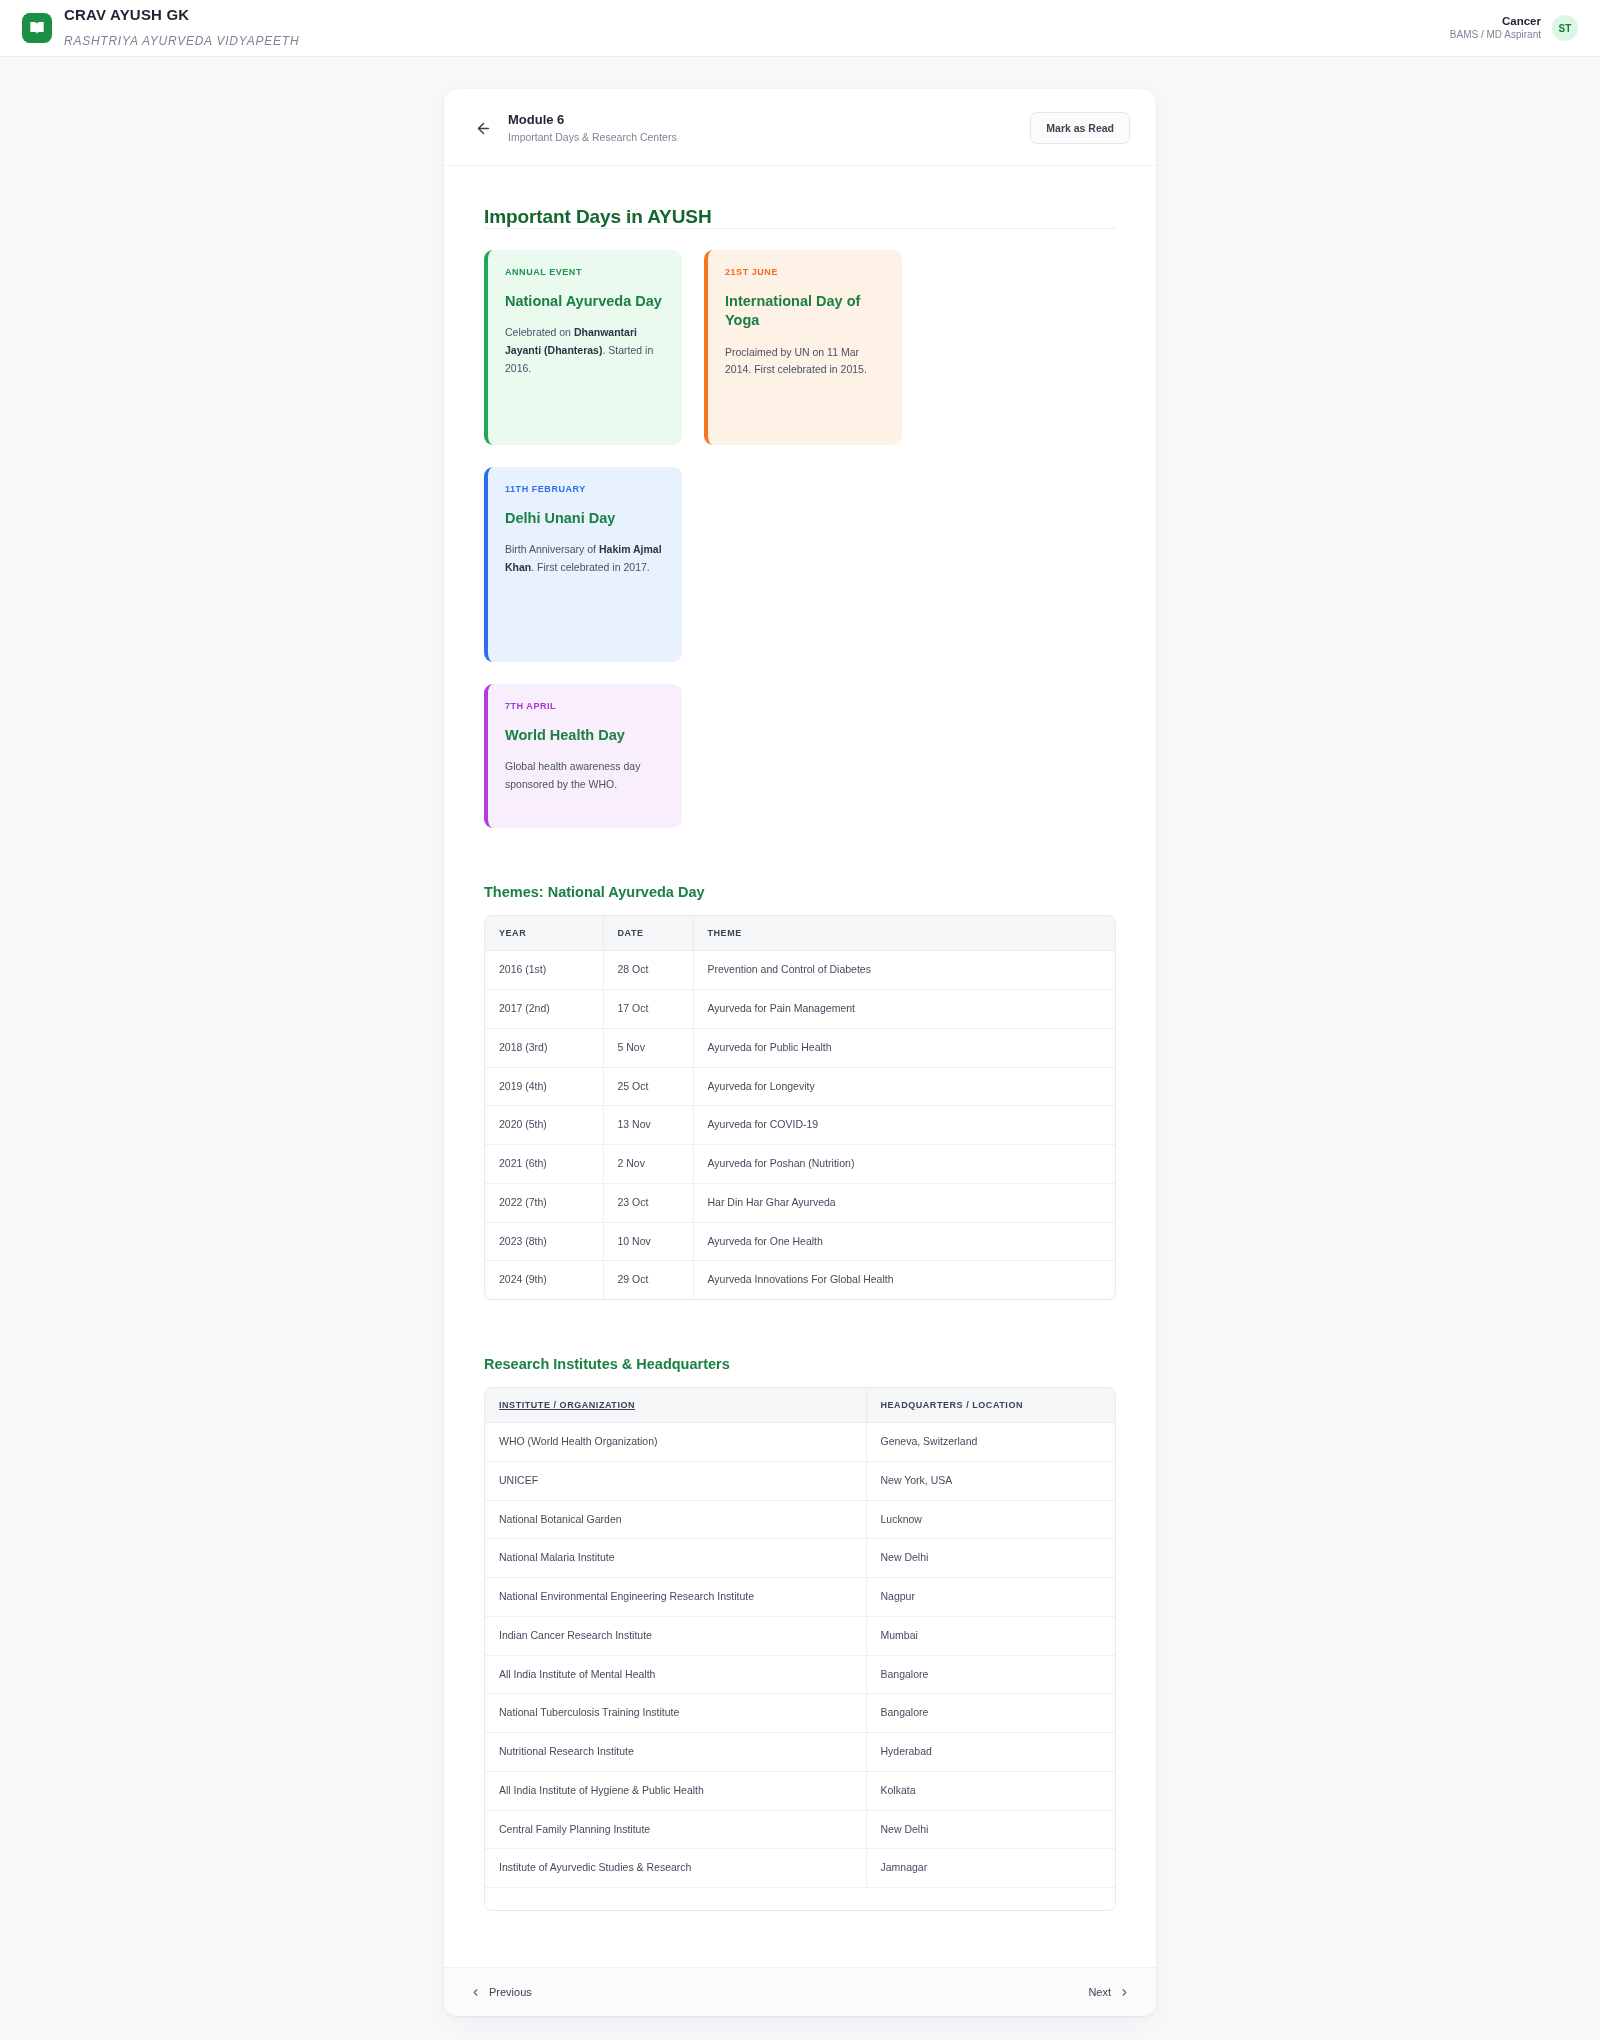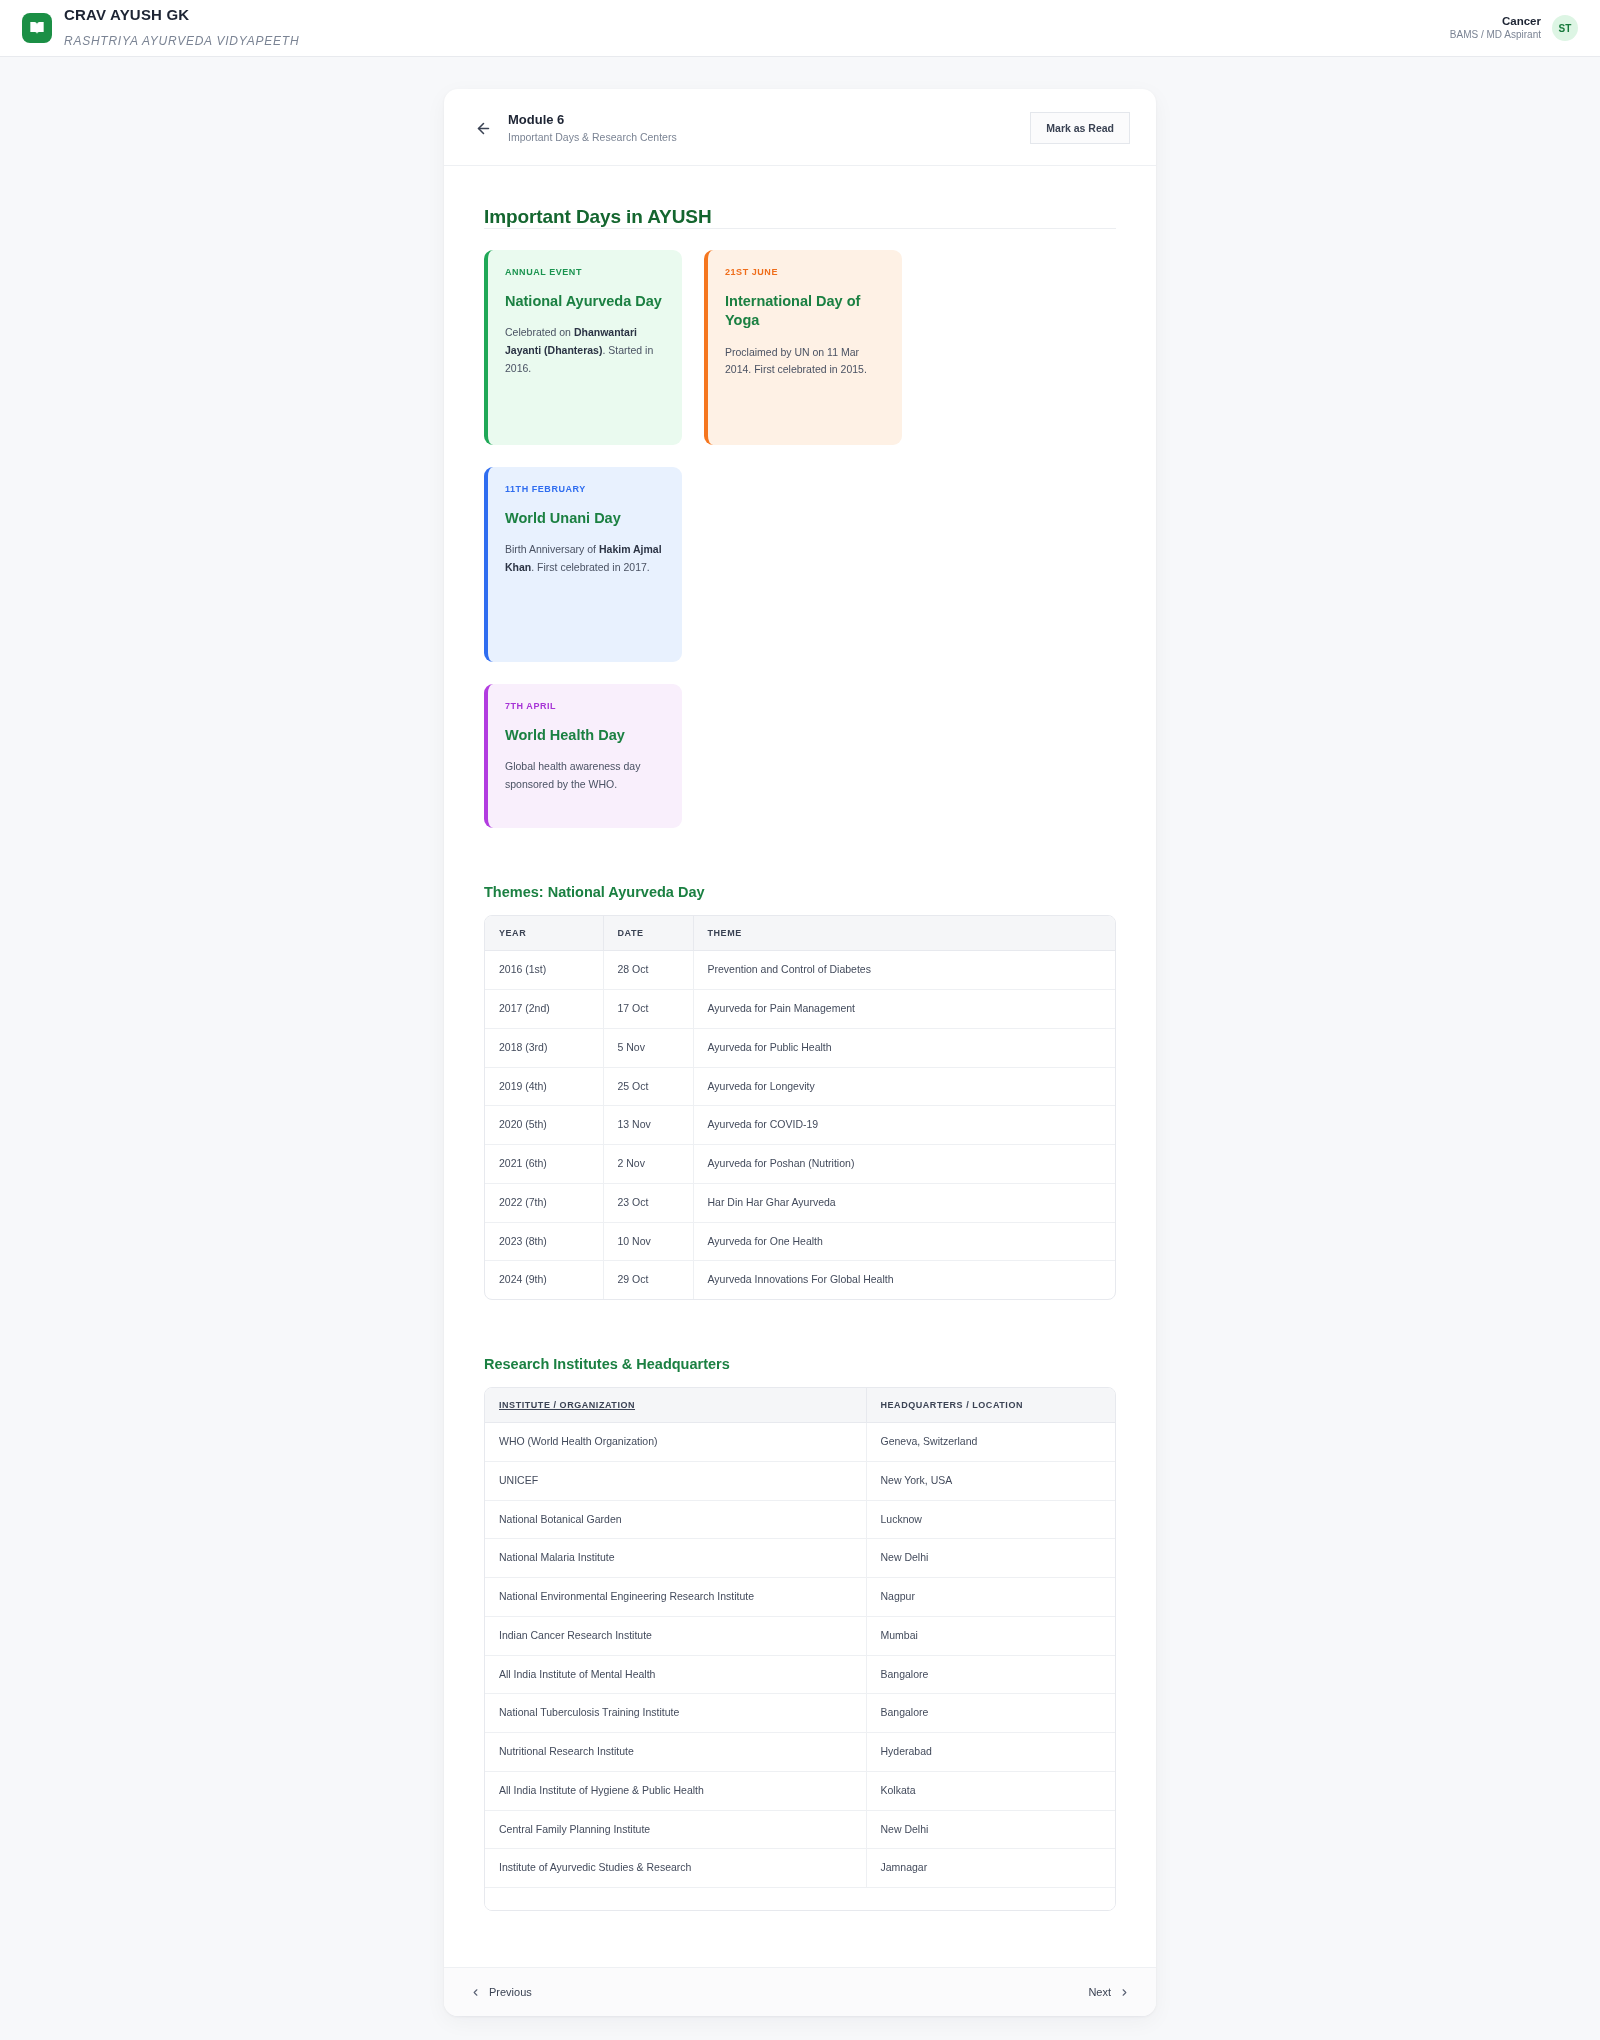--- a/index.html
+++ b/index.html
@@ -74,21 +74,21 @@
     display: flex; align-items: center; justify-content: center;
     color: #3a4253; flex: none; margin-right: 12px;
     background: transparent; border: none; cursor: pointer;
   }
   .module-meta { flex: 1; }
   .module-title { font-size: 13px; font-weight: bold; color: #1d2433; line-height: 1.35; }
   .module-sub { font-size: 10.5px; color: #7b8494; line-height: 1.5; margin-top: 1px; }
   .mark-read {
     background: #fbfbfc;
     border: 1px solid #e4e7ec;
-    border-radius: 0;
+    border-radius: 7px;
     font-size: 10.5px; font-weight: bold; color: #3a4253;
     padding: 9px 15px; cursor: pointer;
     font-family: "Liberation Sans", sans-serif;
     white-space: nowrap;
   }
 
   
   .sheet-body { padding: 40px 40px 16px 40px; }
 
   h1.section-h1 {
@@ -225,21 +225,21 @@
             <div class="card-title">National Ayurveda Day</div>
             <div class="card-desc">Celebrated on <b>Dhanwantari Jayanti (Dhanteras)</b>. Started in 2016.</div>
           </div>
           <div class="day-card tall" style="background: rgb(254, 241, 229); border-left-color: rgb(245, 118, 31);">
             <div class="card-kicker" style="color: rgb(239, 109, 26);">21ST JUNE</div>
             <div class="card-title">International Day of Yoga</div>
             <div class="card-desc">Proclaimed by UN on 11 Mar 2014. First celebrated in 2015.</div>
           </div>
           <div class="day-card tall" style="background: rgb(232, 241, 254); border-left-color: rgb(47, 109, 240);">
             <div class="card-kicker" style="color: rgb(47, 109, 240);">11TH FEBRUARY</div>
-            <div class="card-title">World Unani Day</div>
+            <div class="card-title">Delhi Unani Day</div>
             <div class="card-desc">Birth Anniversary of <b>Hakim Ajmal Khan</b>. First celebrated in 2017.</div>
           </div>
         </div>
       <div style="height:22px"></div>
       <div class="cards-row" id="cards-row-2">
           <div class="day-card short" style="background: rgb(249, 239, 252); border-left-color: rgb(178, 60, 224);">
             <div class="card-kicker" style="color: rgb(167, 52, 214);">7TH APRIL</div>
             <div class="card-title">World Health Day</div>
             <div class="card-desc">Global health awareness day sponsored by the WHO.</div>
           </div>

